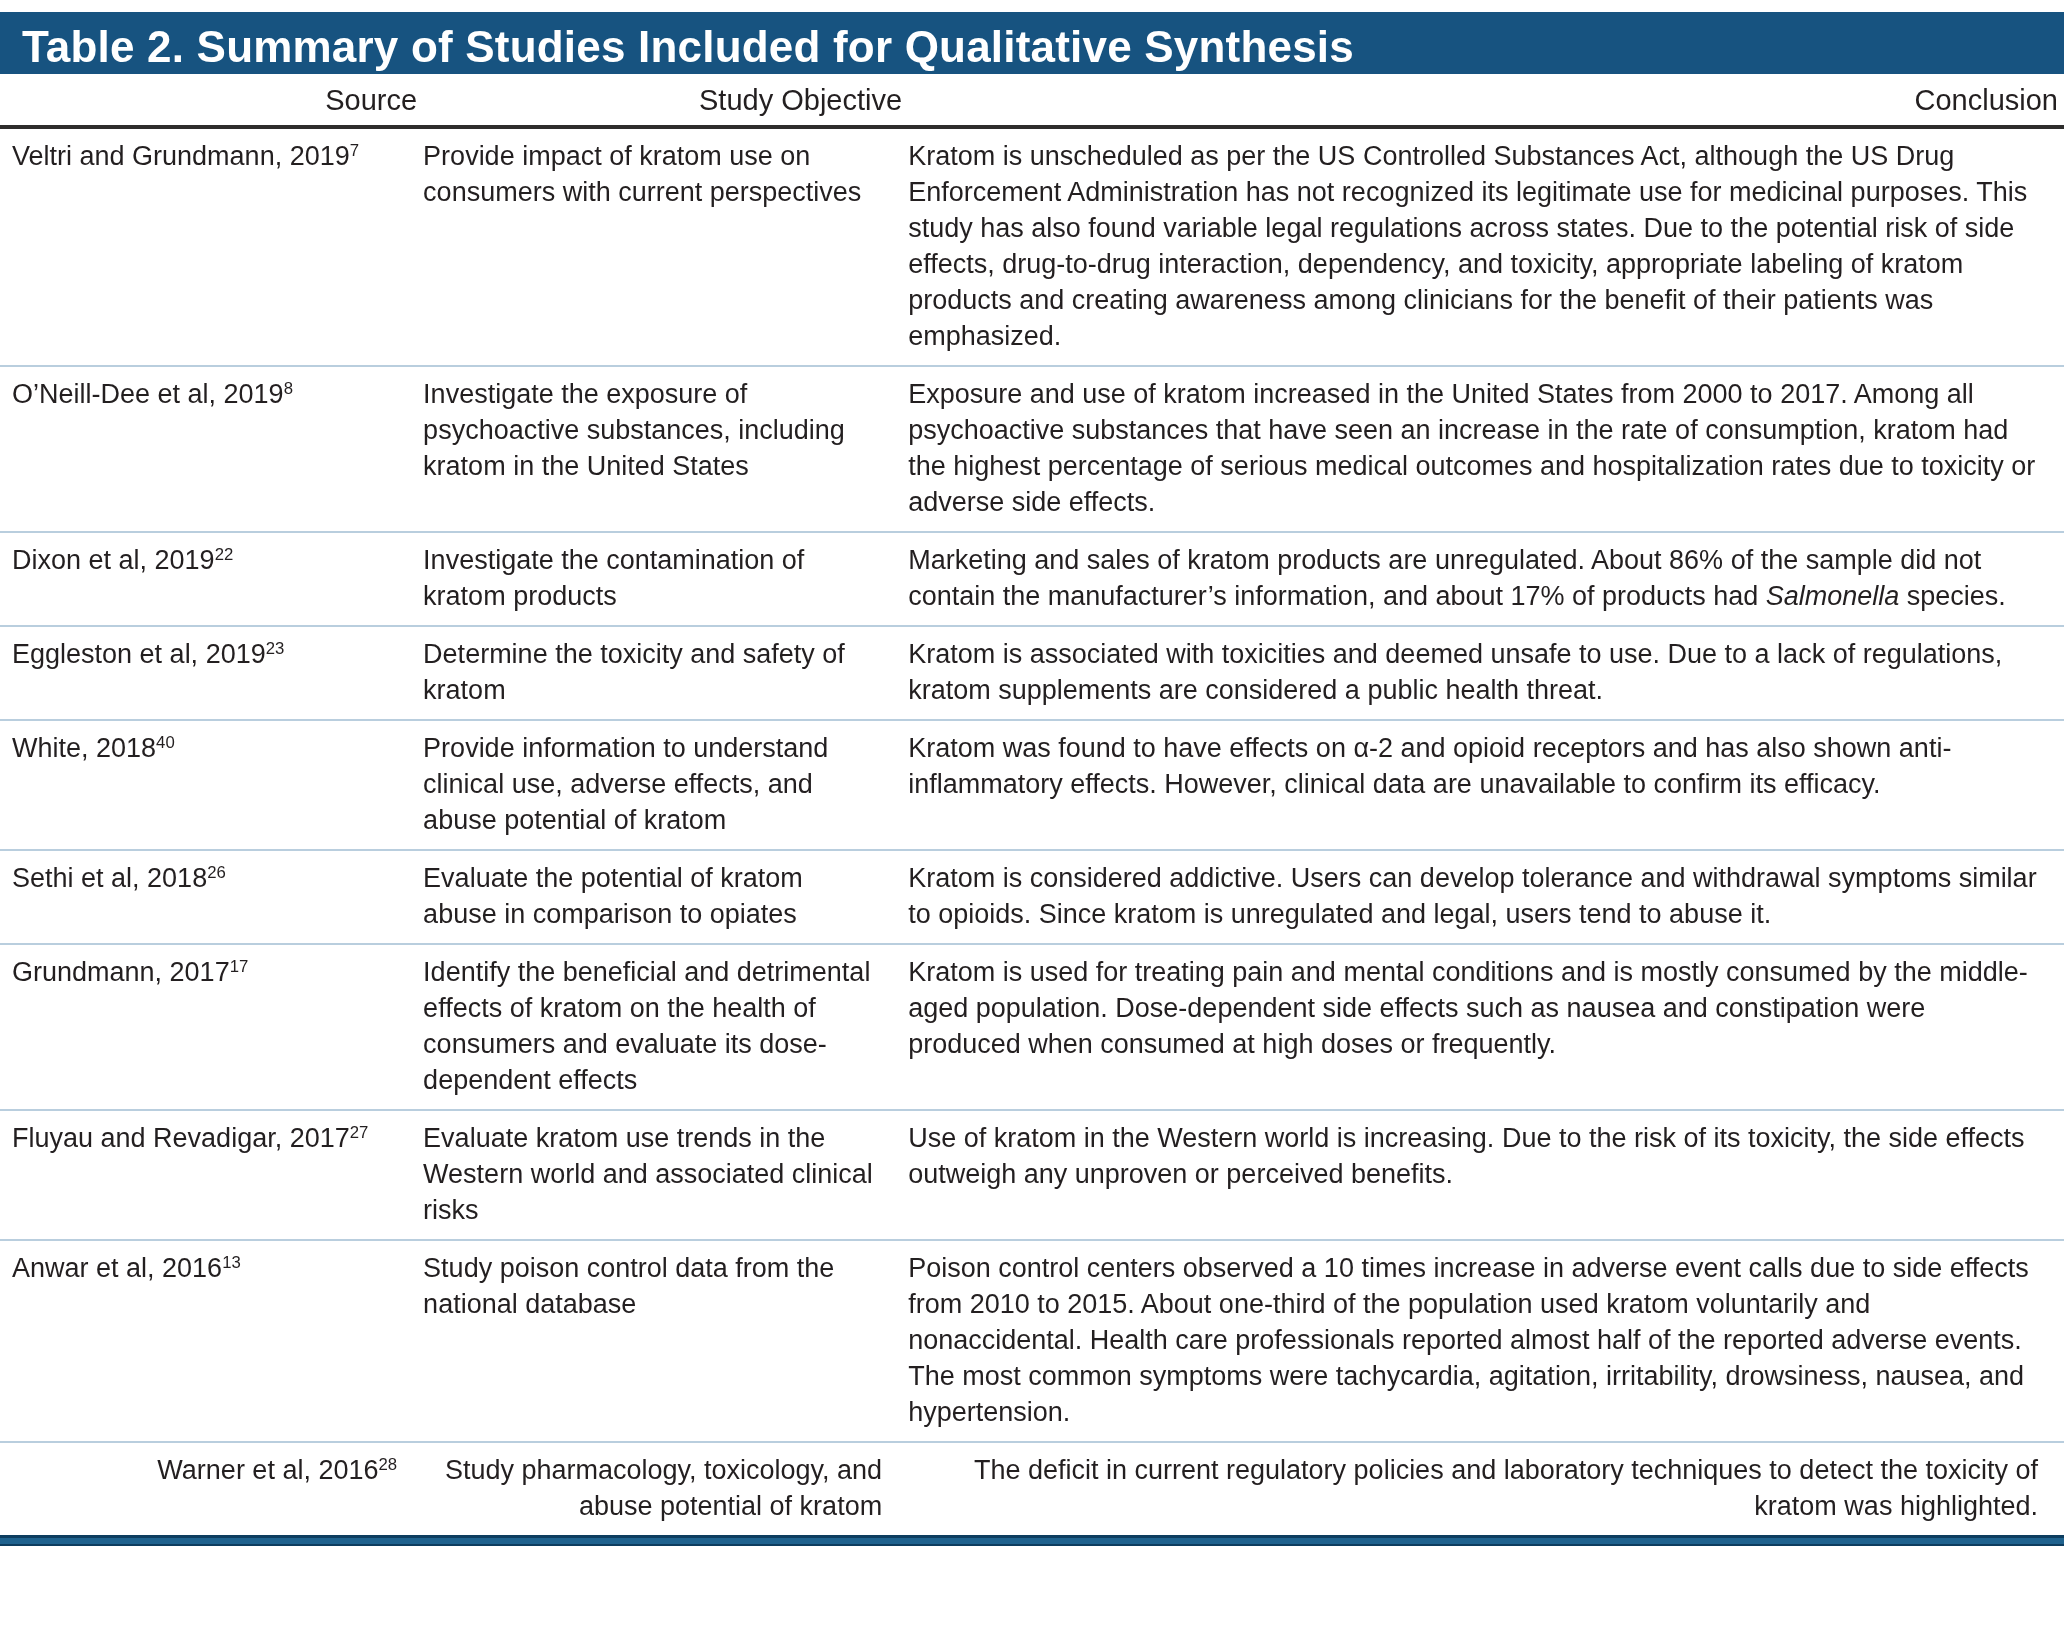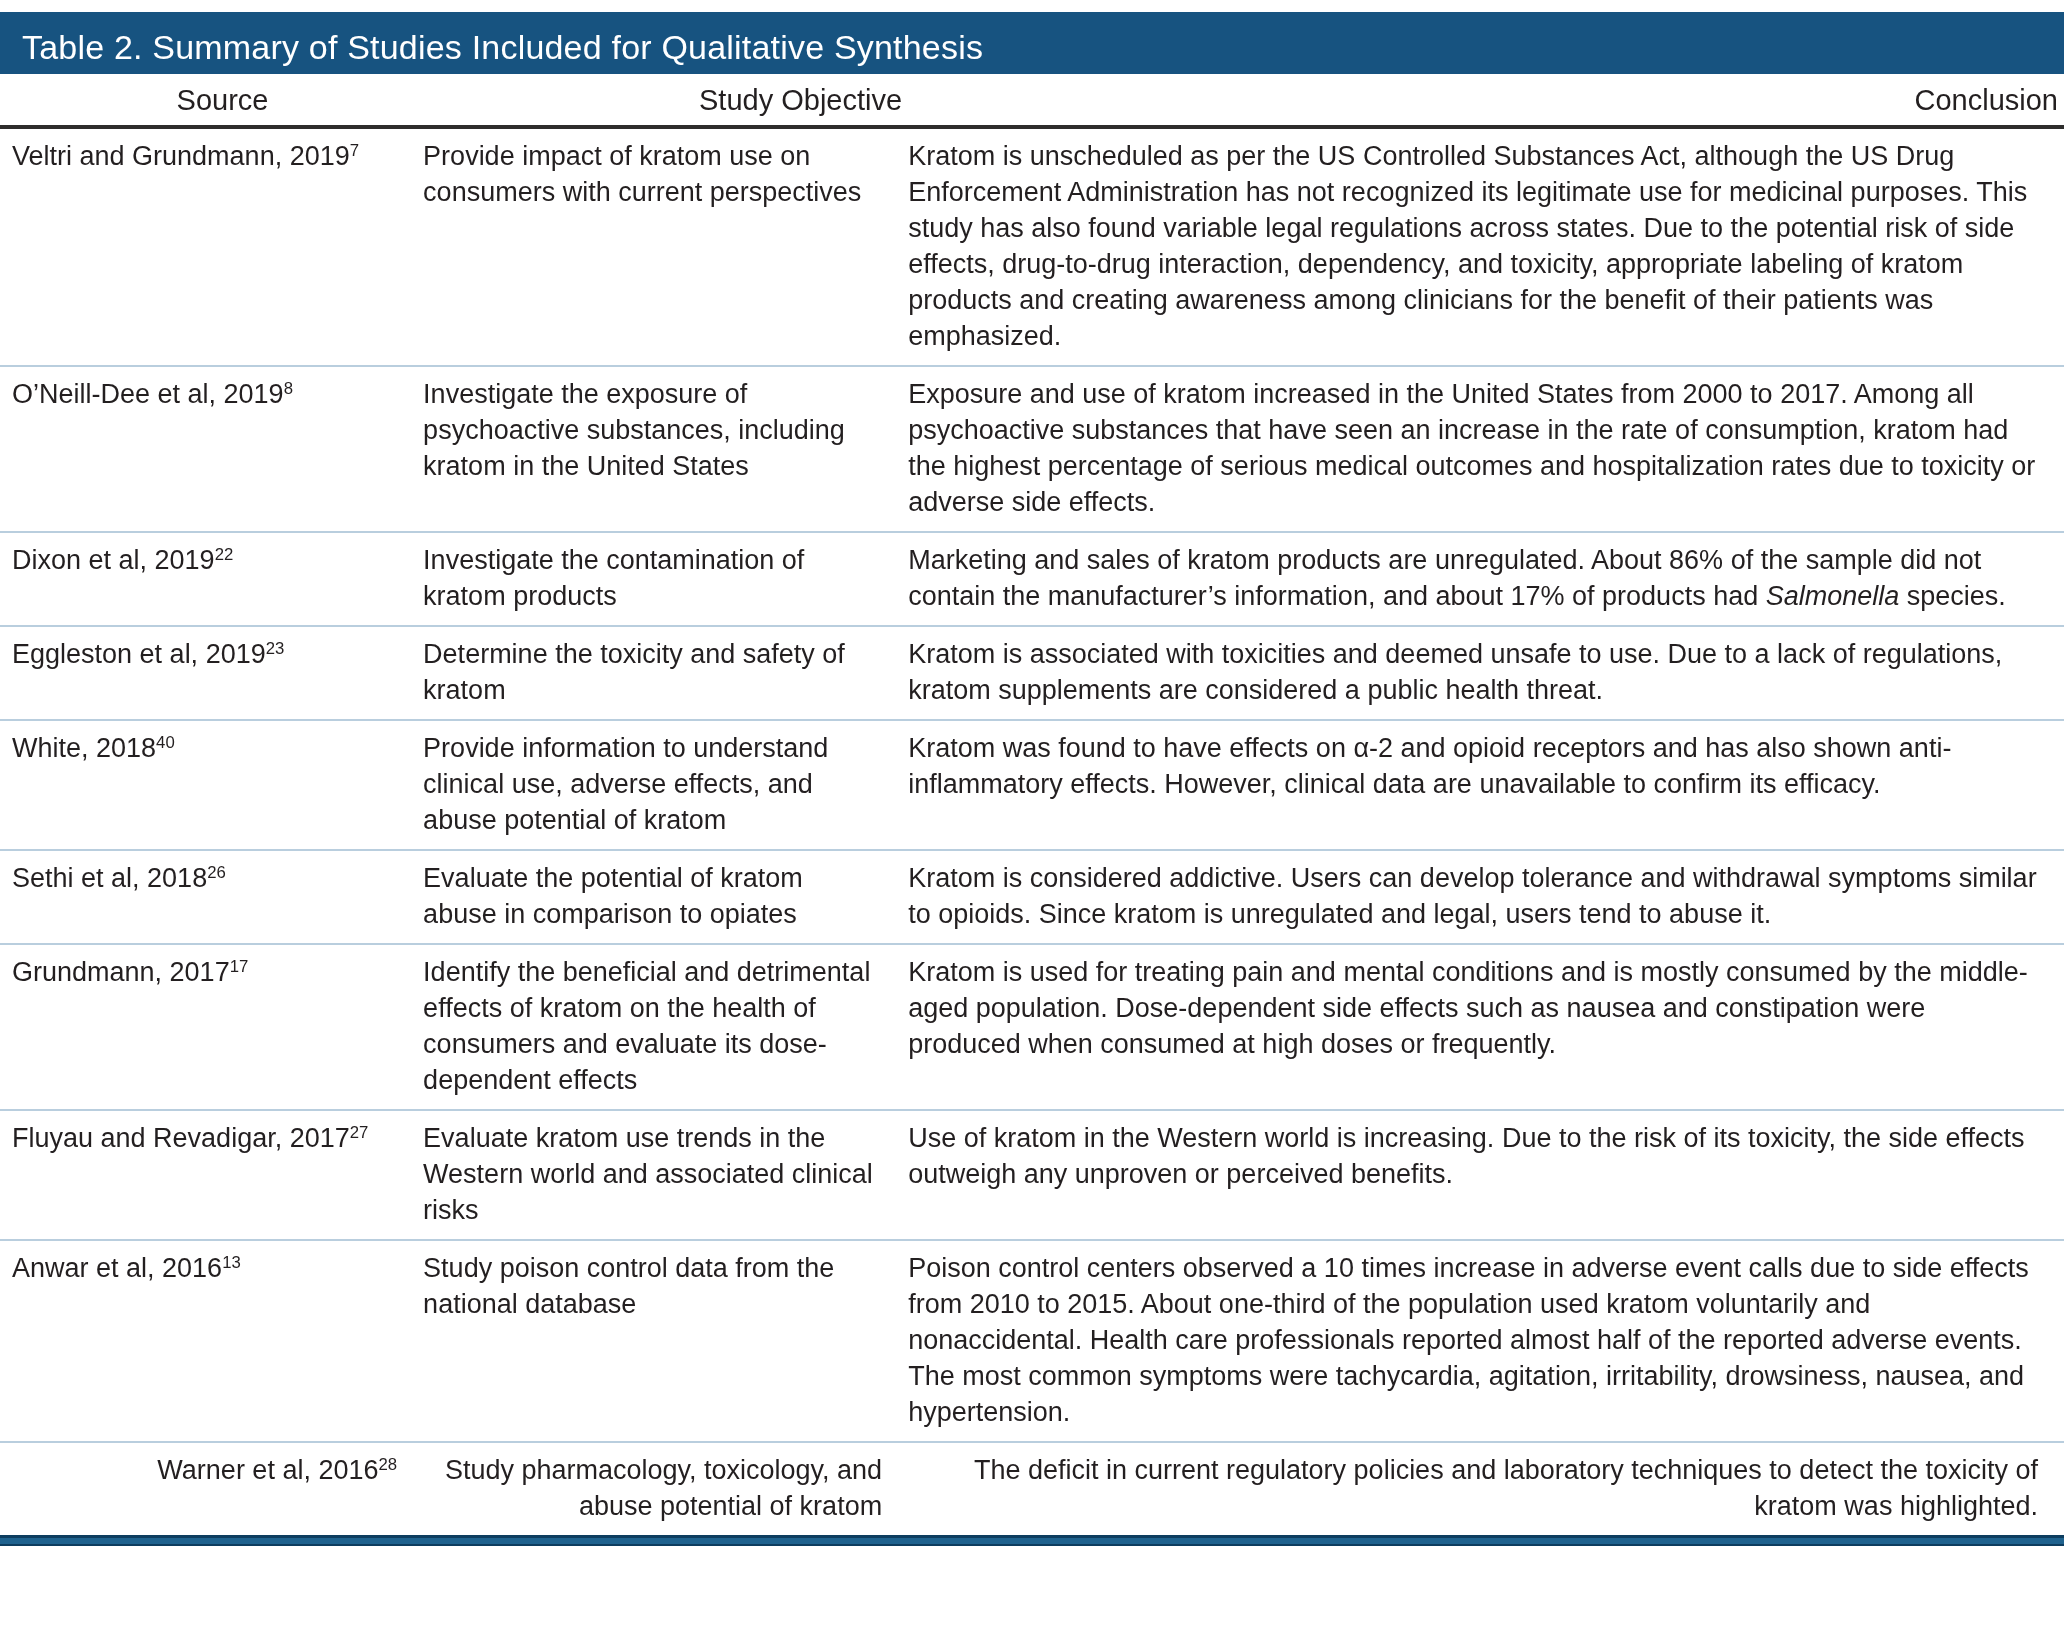--- a/index.html
+++ b/index.html
@@ -19,43 +19,43 @@
   .title-bar {
     background: #175380;
     color: #ffffff;
     height: 62px;
     display: flex;
     align-items: center;
     padding-left: 22px;
     box-sizing: border-box;
   }
   .title-bar span {
-    font-size: 34px;
-    font-weight: 400;
+    font-size: 44px;
+    font-weight: 700;
     letter-spacing: 0.2px;
     margin-top: 8px;
   }
   table.studies {
     width: 100%;
     border-collapse: collapse;
     table-layout: fixed;
   }
   col.c-source     { width: 20.5%; }
   col.c-objective  { width: 23.5%; }
   col.c-conclusion { width: 56%;   }
   thead th {
     font-size: 29px;
     font-weight: 400;
     color: #231f20;
     text-align: right;
     padding: 10px 6px 8px 6px;
     border-bottom: 4px solid #2e2d2c;
   }
   thead th.h-source {
-    text-align: center;
+    text-align: right;
     padding-left: 28px;
   }
   tbody td {
     vertical-align: top;
     font-size: 27px;
     line-height: 36px;
     padding: 9px 26px 11px 0;
     border-bottom: 2px solid #b9cede;
   }
   tbody tr:last-child td { border-bottom: none; text-align: right; }

